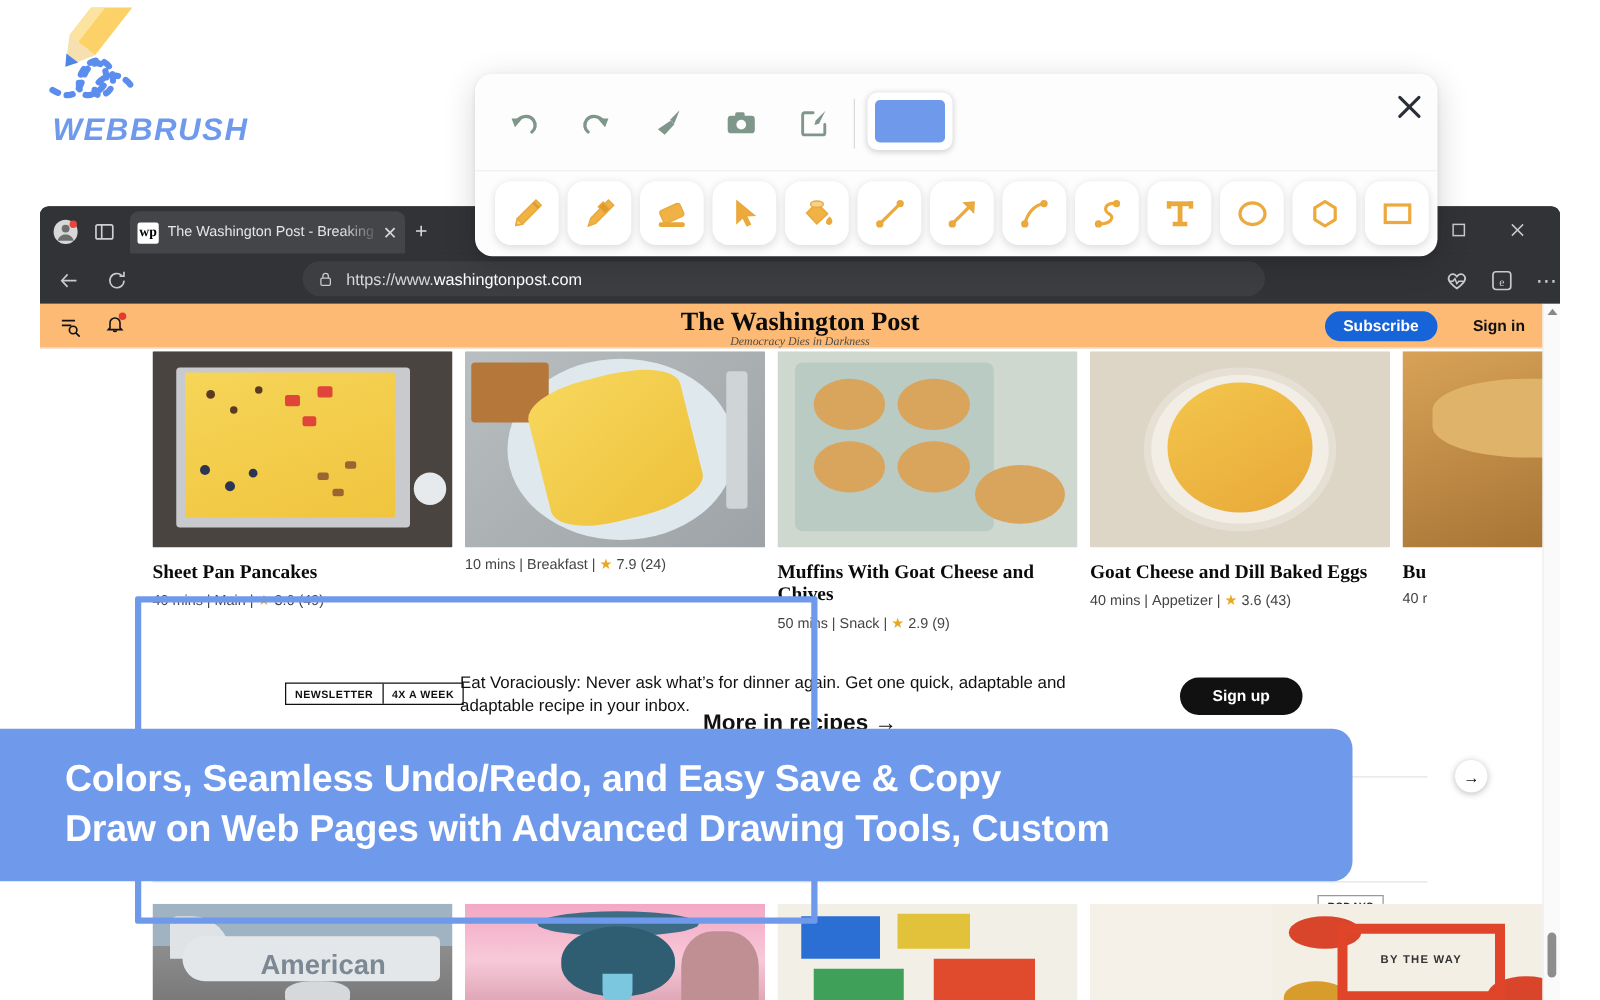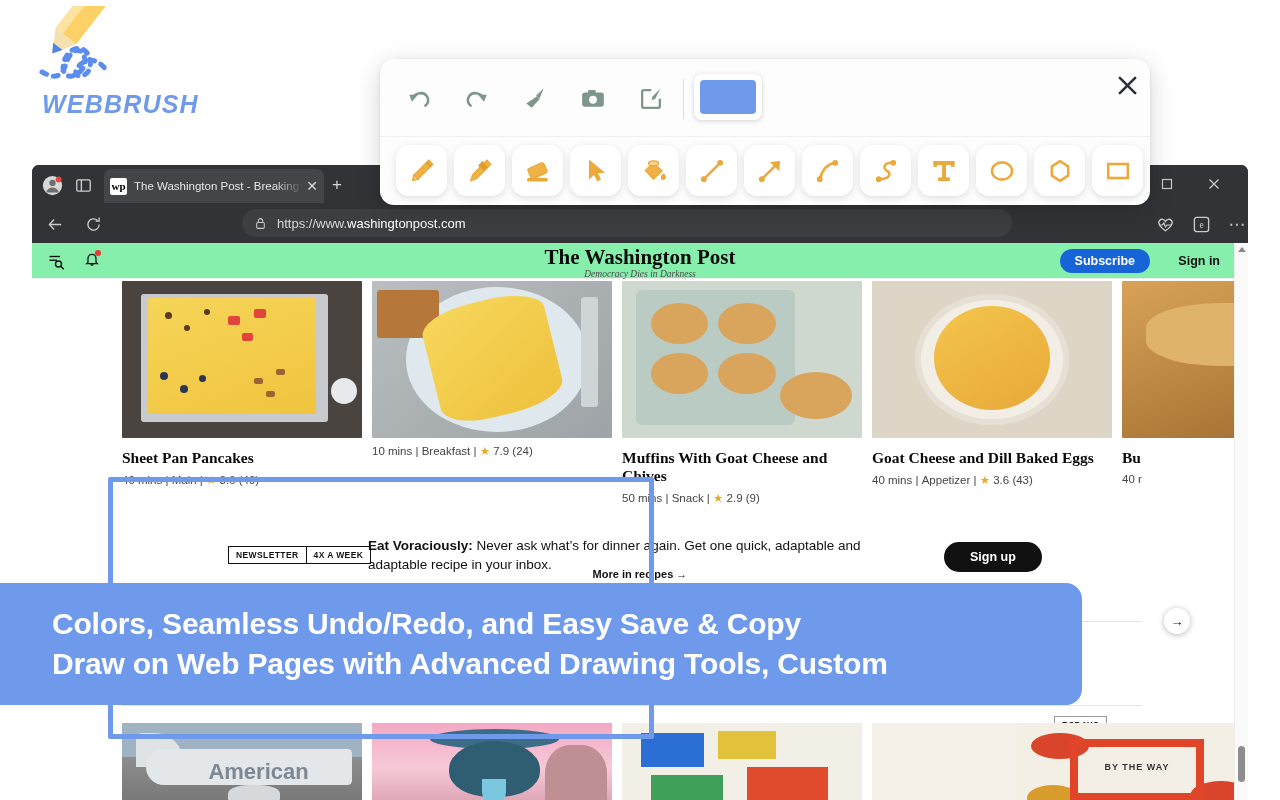--- a/index.html
+++ b/index.html
@@ -107,21 +107,21 @@
   }
   #url-text { margin-left: 10px; font-size: 13px; color: #d6d7da; }
   #url-text b { color: #ffffff; font-weight: normal; }
 
   
   #viewport {
     position: absolute; left: 0; top: 78px; width: 1216px; height: 557px;
     background: #ffffff; overflow: hidden;
   }
   #wp-header {
-    position: relative; height: 36px; border-bottom: 1px solid #ededed; background: #86efac;
+    position: relative; height: 36px; border-bottom: 1px solid #ededed; background: #fdba74;
   }
   #wp-masthead {
     position: absolute; left: 50%; transform: translateX(-50%); top: 2px; text-align: center;
   }
   #wp-logo { font-family: "Liberation Serif", serif; font-weight: bold; font-size: 21px; color: #0b0b0b; }
   #wp-tagline { font-family: "Liberation Serif", serif; font-style: italic; font-size: 9.5px; color: #4d4d4d; margin-top: -1px; }
   #subscribe-btn {
     position: absolute; right: 98px; top: 6px; background: #1764d8; color: #fff;
     font-size: 12.5px; font-weight: bold; border-radius: 14px; padding: 5px 15px; cursor: pointer; border: none;
   }
@@ -146,28 +146,28 @@
     display: flex; align-items: center; justify-content: center; font-size: 13px; color: #111;
     cursor: pointer; z-index: 22;
   }
 
   
   #newsletter { position: absolute; left: 0; top: 285px; width: 1216px; height: 60px; }
   #nl-badges { position: absolute; left: 196px; top: 18px; display: flex; border: 1px solid #111; }
   #nl-badges div { font-size: 8.5px; font-weight: bold; letter-spacing: 0.4px; padding: 3px 7px; color: #111; text-align: right; }
   #nl-badge-2 { border-left: 1px solid #111; }
   #nl-copy { position: absolute; left: 336px; top: 8px; width: 545px; font-size: 13.5px; line-height: 1.42; color: #111; }
-  #nl-copy b { font-weight: bold; }
+  #nl-copy b { font-weight: normal; }
   #nl-signup {
     position: absolute; left: 912px; top: 14px; background: #111; color: #fff; border: none;
     border-radius: 16px; padding: 8px 26px; font-size: 12.5px; font-weight: bold; cursor: pointer;
   }
   #more-recipes {
     position: absolute; left: 50%; transform: translateX(-50%); top: 325px;
-    font-size: 11px; font-weight: bold; color: #111; cursor: pointer;
+    font-size: 18px; font-weight: bold; color: #111; cursor: pointer;
   }
   #divider-1 { position: absolute; left: 90px; top: 378px; width: 1020px; height: 1px; background: #e4e4e4; }
   #divider-2 { position: absolute; left: 90px; top: 462px; width: 1020px; height: 1px; background: #e4e4e4; }
 
   
   #bottom-row { position: absolute; left: 0; top: 480px; width: 1216px; height: 80px; }
   .ba { position: absolute; top: 0; width: 240px; }
   .ba-photo { width: 240px; height: 100px; overflow: hidden; }
   #thursdays-badge {
     position: absolute; left: 1022px; top: -7px; border: 1px solid #999;

